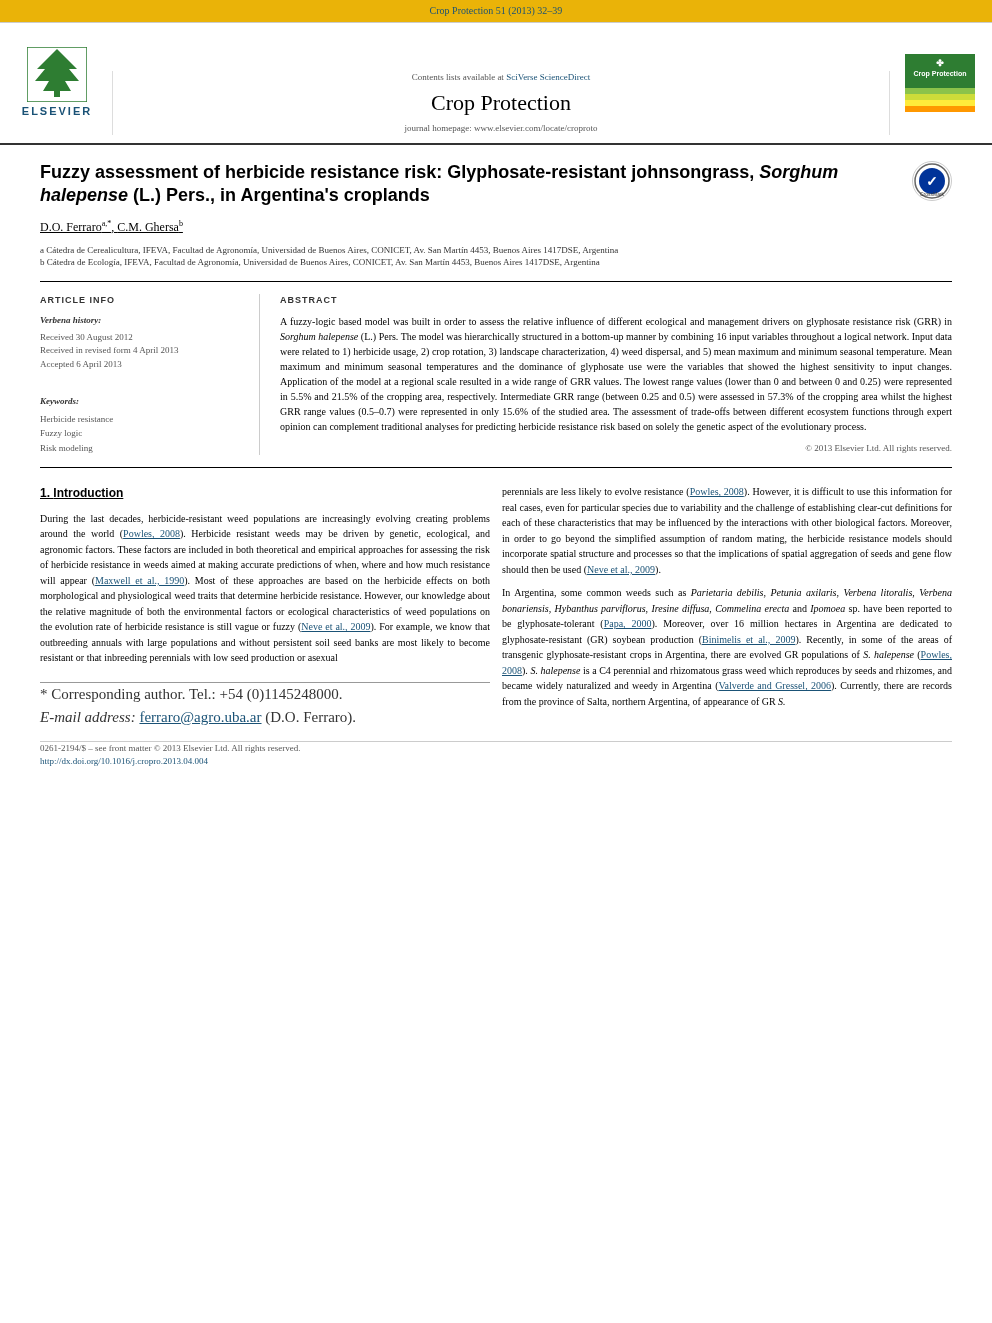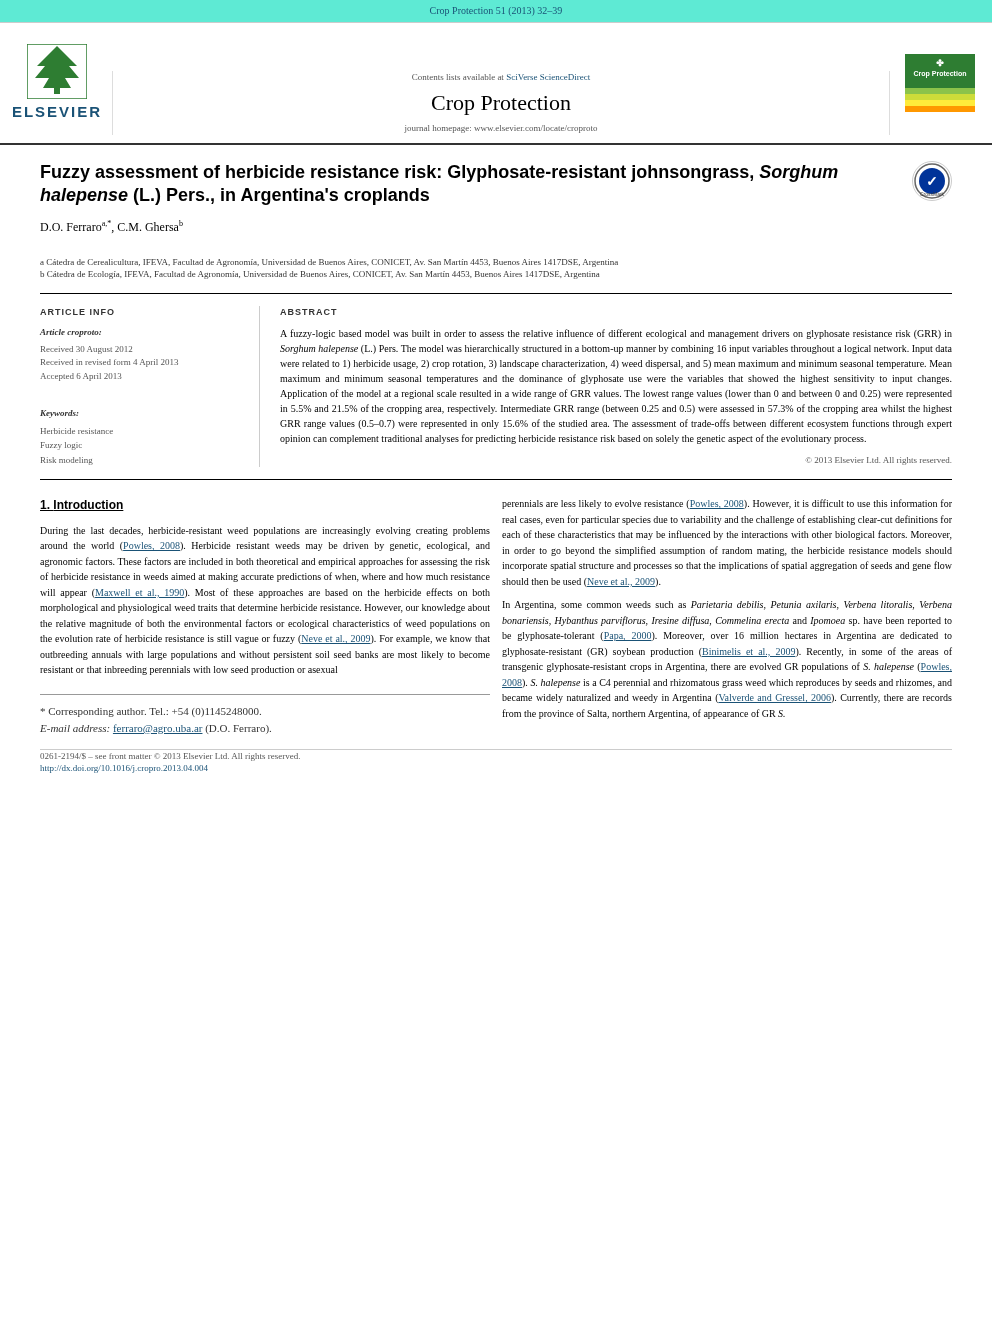--- a/index.html
+++ b/index.html
@@ -8,21 +8,21 @@
       background: #fff;
       color: #000;
       width: 992px;
       min-height: 1323px;
       font-size: 12px;
       line-height: 1.4;
     }
 
     
     .top-bar {
-      background: #5eead4;
+      background: #eab308;
       border-bottom: 1px solid #ccc;
       text-align: center;
       padding: 4px 0;
       font-size: 10px;
       color: #1a5276;
     }
 
     
     .journal-header {
       display: flex;
@@ -46,21 +46,21 @@
       align-items: center;
     }
 
     .elsevier-tree {
       width: 60px;
       height: 55px;
     }
 
     .elsevier-text {
       font-family: Arial, sans-serif;
-      font-size: 15px;
+      font-size: 11px;
       letter-spacing: 2px;
       color: #1a5276;
       margin-top: 2px;
       font-weight: bold;
     }
 
     .journal-center {
       flex: 1;
       display: flex;
       flex-direction: column;
@@ -161,22 +161,23 @@
       align-items: center;
       justify-content: center;
       border: 1px solid #ccc;
       border-radius: 50%;
       font-size: 14px;
       color: #666;
     }
 
     .authors {
       font-size: 12px;
-      margin-bottom: 20px;
+      margin-bottom: 8px;
       color: #000;
+      text-decoration: underline;
     }
 
     .author-sup {
       font-size: 8px;
       vertical-align: super;
     }
 
     .affiliations {
       font-size: 9px;
       color: #333;
@@ -292,22 +293,22 @@
     }
 
     .link-text {
       color: #1a5276;
       text-decoration: underline;
     }
 
     .footnote-area {
       border-top: 1px solid #999;
       margin-top: 16px;
-      padding-top: 8px;
-      font-size: 11px;
+      padding-top: 0;
+      font-size: 15px;
       color: #333;
     }
 
     .footer-info {
       font-size: 9px;
       color: #555;
       margin-top: 12px;
       border-top: 1px solid #ccc;
       padding-top: 0;
     }
@@ -391,21 +392,21 @@
   <div class="affiliations">
     <div>a Cátedra de Cerealicultura, IFEVA, Facultad de Agronomía, Universidad de Buenos Aires, CONICET, Av. San Martín 4453, Buenos Aires 1417DSE, Argentina</div>
     <div>b Cátedra de Ecología, IFEVA, Facultad de Agronomía, Universidad de Buenos Aires, CONICET, Av. San Martín 4453, Buenos Aires 1417DSE, Argentina</div>
   </div>
 
   <div class="two-col">
 
     <div class="article-info-col">
       <div class="section-label">ARTICLE INFO</div>
 
-      <div class="article-history-label">Article croproto:</div>
+      <div class="article-history-label">Verbena history:</div>
       <div class="history-item">Received 30 August 2012</div>
       <div class="history-item">
         <span>Received in revised form 4 April 2013</span>
       </div>
       <div class="history-item">Accepted 6 April 2013</div>
 
       <div class="keywords-label">Keywords:</div>
       <div class="keyword-item">Herbicide resistance</div>
       <div class="keyword-item">Fuzzy logic</div>
       <div class="keyword-item">Risk modeling</div>

